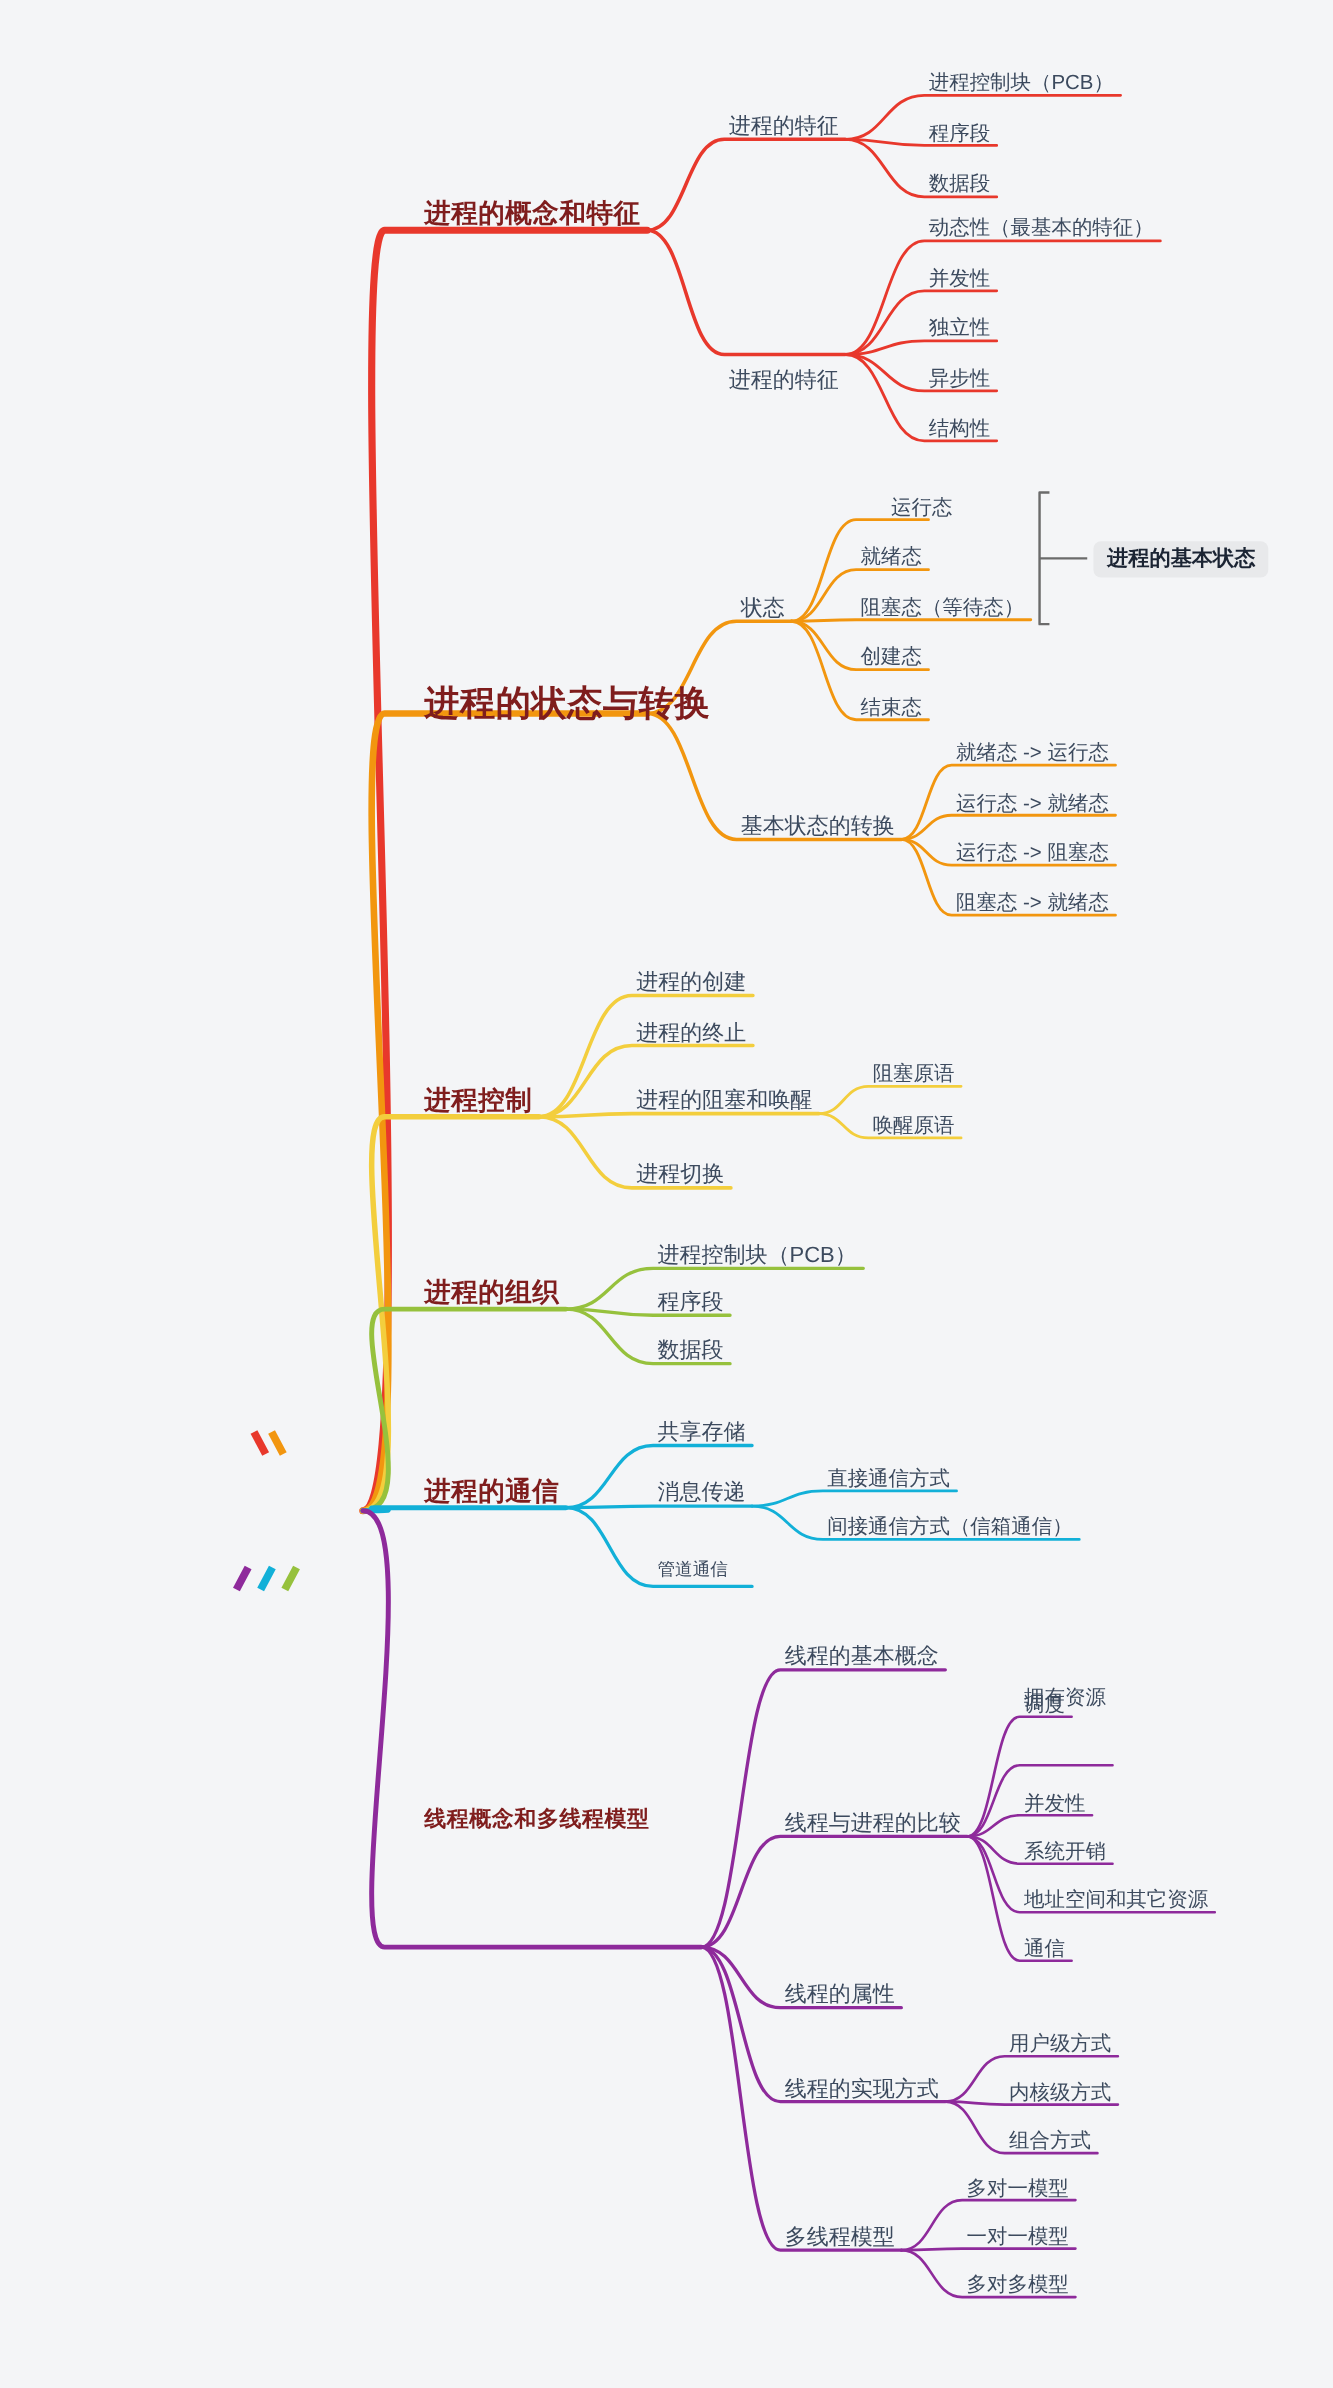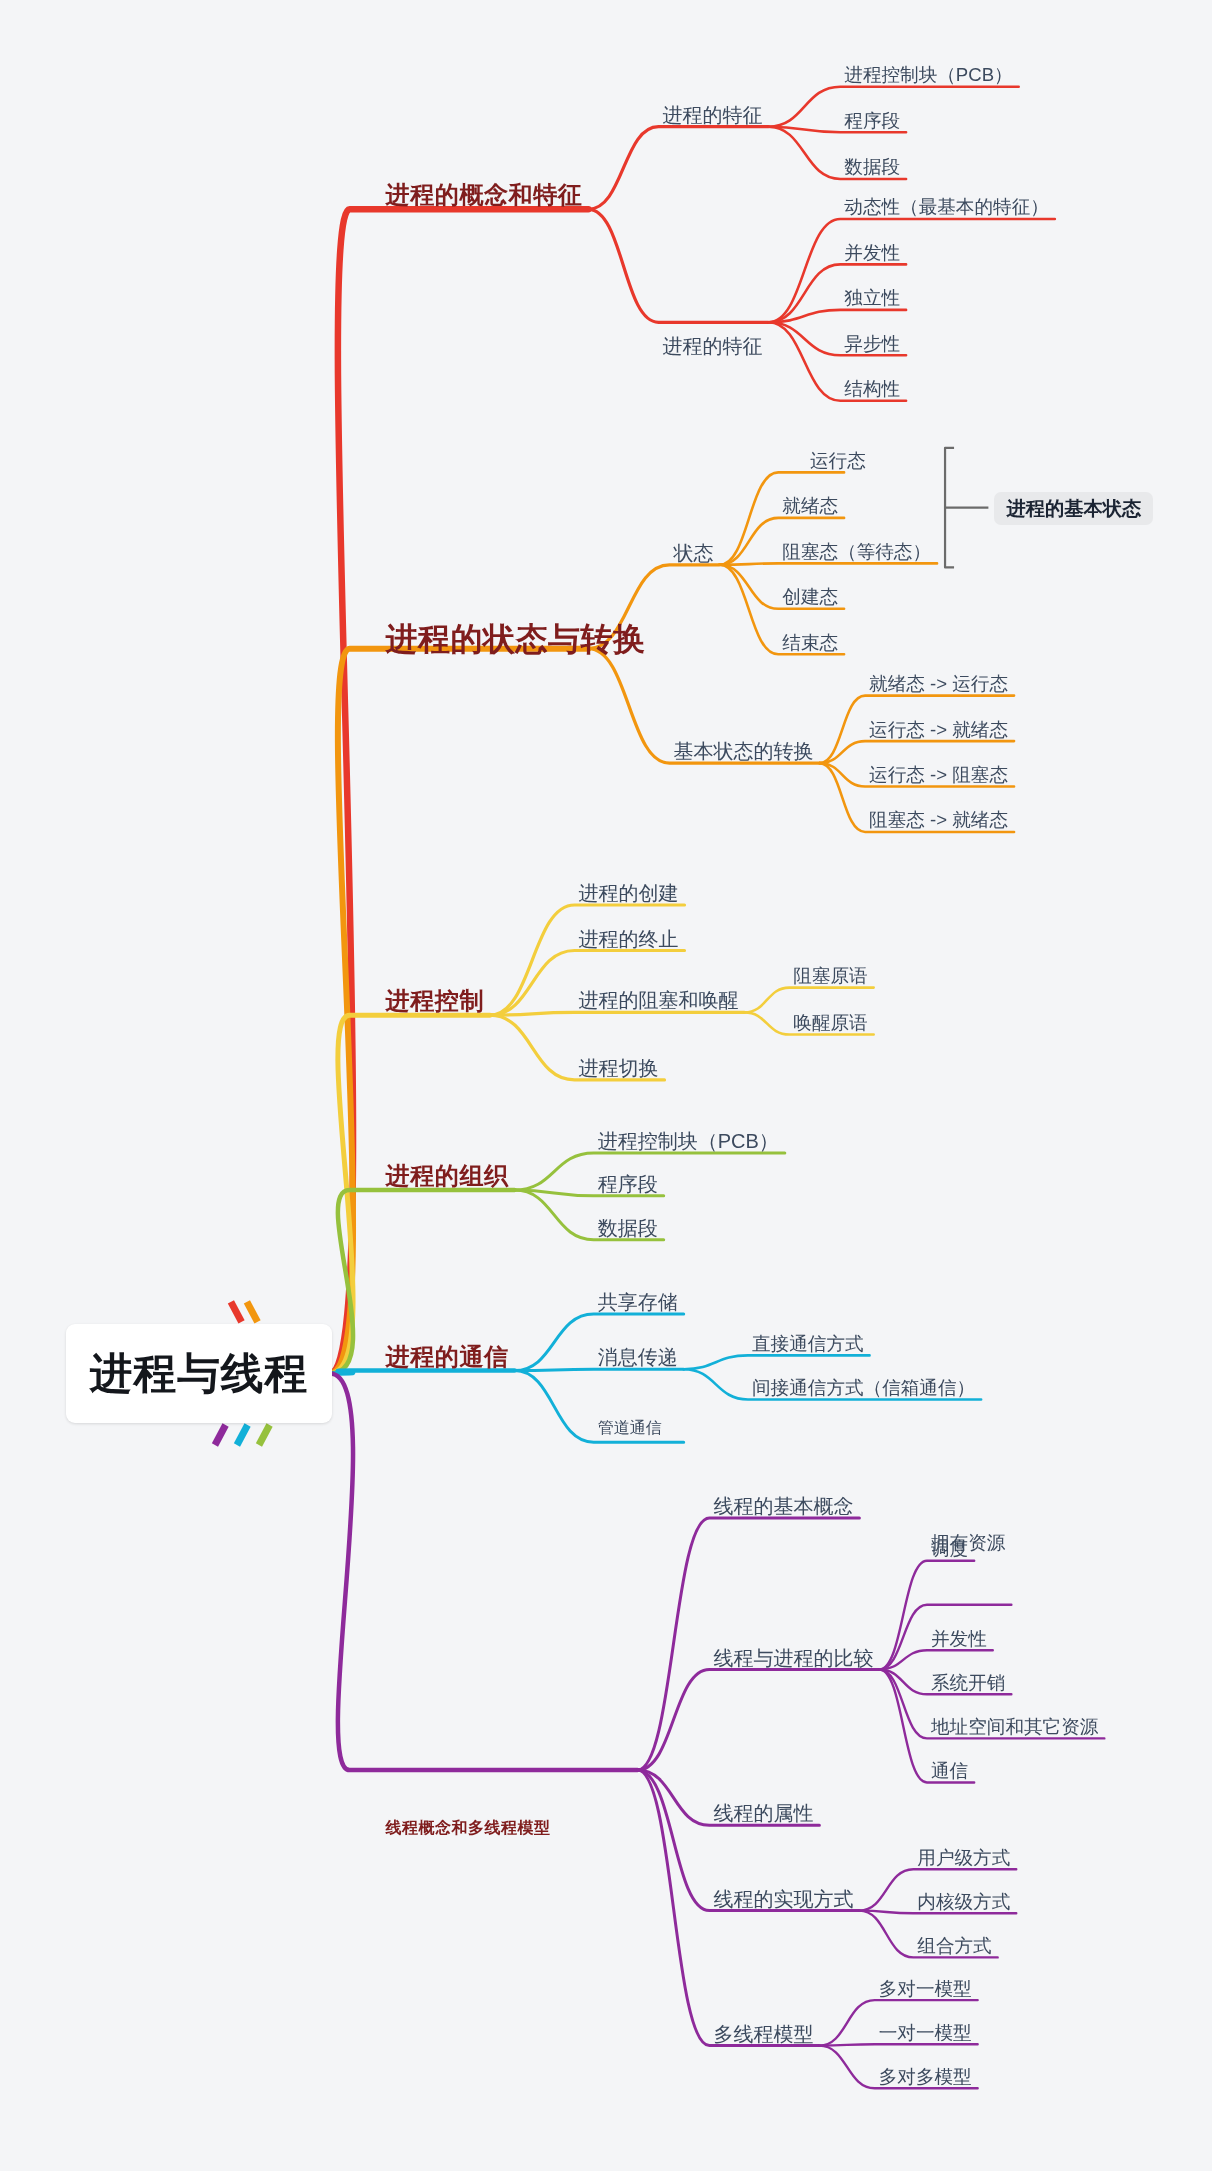--- a/index.html
+++ b/index.html
@@ -107,23 +107,20 @@
       <path d="M819.390625,2045.59375 C847.0390625,2045.59375 847.0390625,2000.09375 874.6875,2000.09375 L977.65625,2000.09375" stroke="#8e2a9b" stroke-width="2.4" fill="none" stroke-linecap="round" stroke-linejoin="round"></path>
       <path d="M819.390625,2045.59375 C847.0390625,2045.59375 847.0390625,2044.1875 874.6875,2044.1875 L977.65625,2044.1875" stroke="#8e2a9b" stroke-width="2.4" fill="none" stroke-linecap="round" stroke-linejoin="round"></path>
       <path d="M819.390625,2045.59375 C847.0390625,2045.59375 847.0390625,2088.28125 874.6875,2088.28125 L977.65625,2088.28125" stroke="#8e2a9b" stroke-width="2.4" fill="none" stroke-linecap="round" stroke-linejoin="round"></path>
       <path d="M230.8878125,1301.796875 L241.5196875,1321.796875" stroke="#e8382c" stroke-width="7" fill="none" stroke-linecap="butt" stroke-linejoin="round"></path>
       <path d="M246.8878125,1301.796875 L257.51968750000003,1321.796875" stroke="#f2960f" stroke-width="7" fill="none" stroke-linecap="butt" stroke-linejoin="round"></path>
       <path d="M225.571875,1424.984375 L214.94000000000003,1444.984375" stroke="#8e2a9b" stroke-width="7" fill="none" stroke-linecap="butt" stroke-linejoin="round"></path>
       <path d="M247.571875,1424.984375 L236.94000000000003,1444.984375" stroke="#12b0d8" stroke-width="7" fill="none" stroke-linecap="butt" stroke-linejoin="round"></path>
       <path d="M269.571875,1424.984375 L258.94000000000005,1444.984375" stroke="#96c13d" stroke-width="7" fill="none" stroke-linecap="butt" stroke-linejoin="round"></path>
     </svg>
 
-  <div class="node root" style="left: 66.1px; top: 1323.8px; width: 265.8px; height: 99.2px; font-size: 42.7px;">
-    <span>进程与线程</span>
-  </div>
 
   <div class="node l1" style="left: 385.6px; top: 183.2px; font-size: 24.1px;"><span>进程的概念和特征</span></div>
 
   <div class="node l2" style="left: 662.5px; top: 104.7px; font-size: 20px;"><span>进程的特征</span></div>
   <div class="node l3" style="left: 844.3px; top: 66.1px; font-size: 18.6px;"><span>进程控制块（PCB）</span></div>
   <div class="node l3" style="left: 844.3px; top: 111.6px; font-size: 18.6px;"><span>程序段</span></div>
   <div class="node l3" style="left: 844.3px; top: 158.4px; font-size: 18.6px;"><span>数据段</span></div>
 
   <div class="node l2" style="left: 662.5px; top: 300.3px; font-size: 20px; margin-top: 36px;"><span>进程的特征</span></div>
   <div class="node l3" style="left: 844.3px; top: 198.4px; font-size: 18.6px;"><span>动态性（最基本的特征）</span></div>
@@ -162,21 +159,21 @@
   <div class="node l2" style="left: 597.7px; top: 1173.7px; font-size: 20px;"><span>程序段</span></div>
   <div class="node l2" style="left: 597.7px; top: 1217.7px; font-size: 20px;"><span>数据段</span></div>
 
   <div class="node l1" style="left: 385.6px; top: 1344.5px; font-size: 24.1px;"><span>进程的通信</span></div>
   <div class="node l2" style="left: 597.7px; top: 1292.1px; font-size: 20px;"><span>共享存储</span></div>
   <div class="node l2" style="left: 597.7px; top: 1347.2px; font-size: 20px;"><span>消息传递</span></div>
   <div class="node l2" style="left: 597.7px; top: 1420.2px; font-size: 16px;"><span>管道通信</span></div>
   <div class="node l3" style="left: 752px; top: 1334.8px; font-size: 18.6px;"><span>直接通信方式</span></div>
   <div class="node l3" style="left: 752px; top: 1378.9px; font-size: 18.6px;"><span>间接通信方式（信箱通信）</span></div>
 
-  <div class="node l1" style="left: 385.6px; top: 1820px; font-size: 16px;"><span>线程概念和多线程模型</span></div>
+  <div class="node l1" style="left: 385.6px; top: 1644px; font-size: 20px;"><span>线程概念和多线程模型</span></div>
 
   <div class="node l2" style="left: 713.4px; top: 1496px; font-size: 20px;"><span>线程的基本概念</span></div>
 
   <div class="node l2" style="left: 713.4px; top: 1647.5px; font-size: 20px;"><span>线程与进程的比较</span></div>
   <div class="node l3" style="left: 931px; top: 1540.1px; font-size: 18.6px;"><span>调度</span></div>
   <div class="node l3" style="left: 931px; top: 1534px; font-size: 18.6px;"><span>拥有资源</span></div>
   <div class="node l3" style="left: 931px; top: 1629.6px; font-size: 18.6px;"><span>并发性</span></div>
   <div class="node l3" style="left: 931px; top: 1673.7px; font-size: 18.6px;"><span>系统开销</span></div>
   <div class="node l3" style="left: 931px; top: 1717.8px; font-size: 18.6px;"><span>地址空间和其它资源</span></div>
   <div class="node l3" style="left: 931px; top: 1761.9px; font-size: 18.6px;"><span>通信</span></div>

